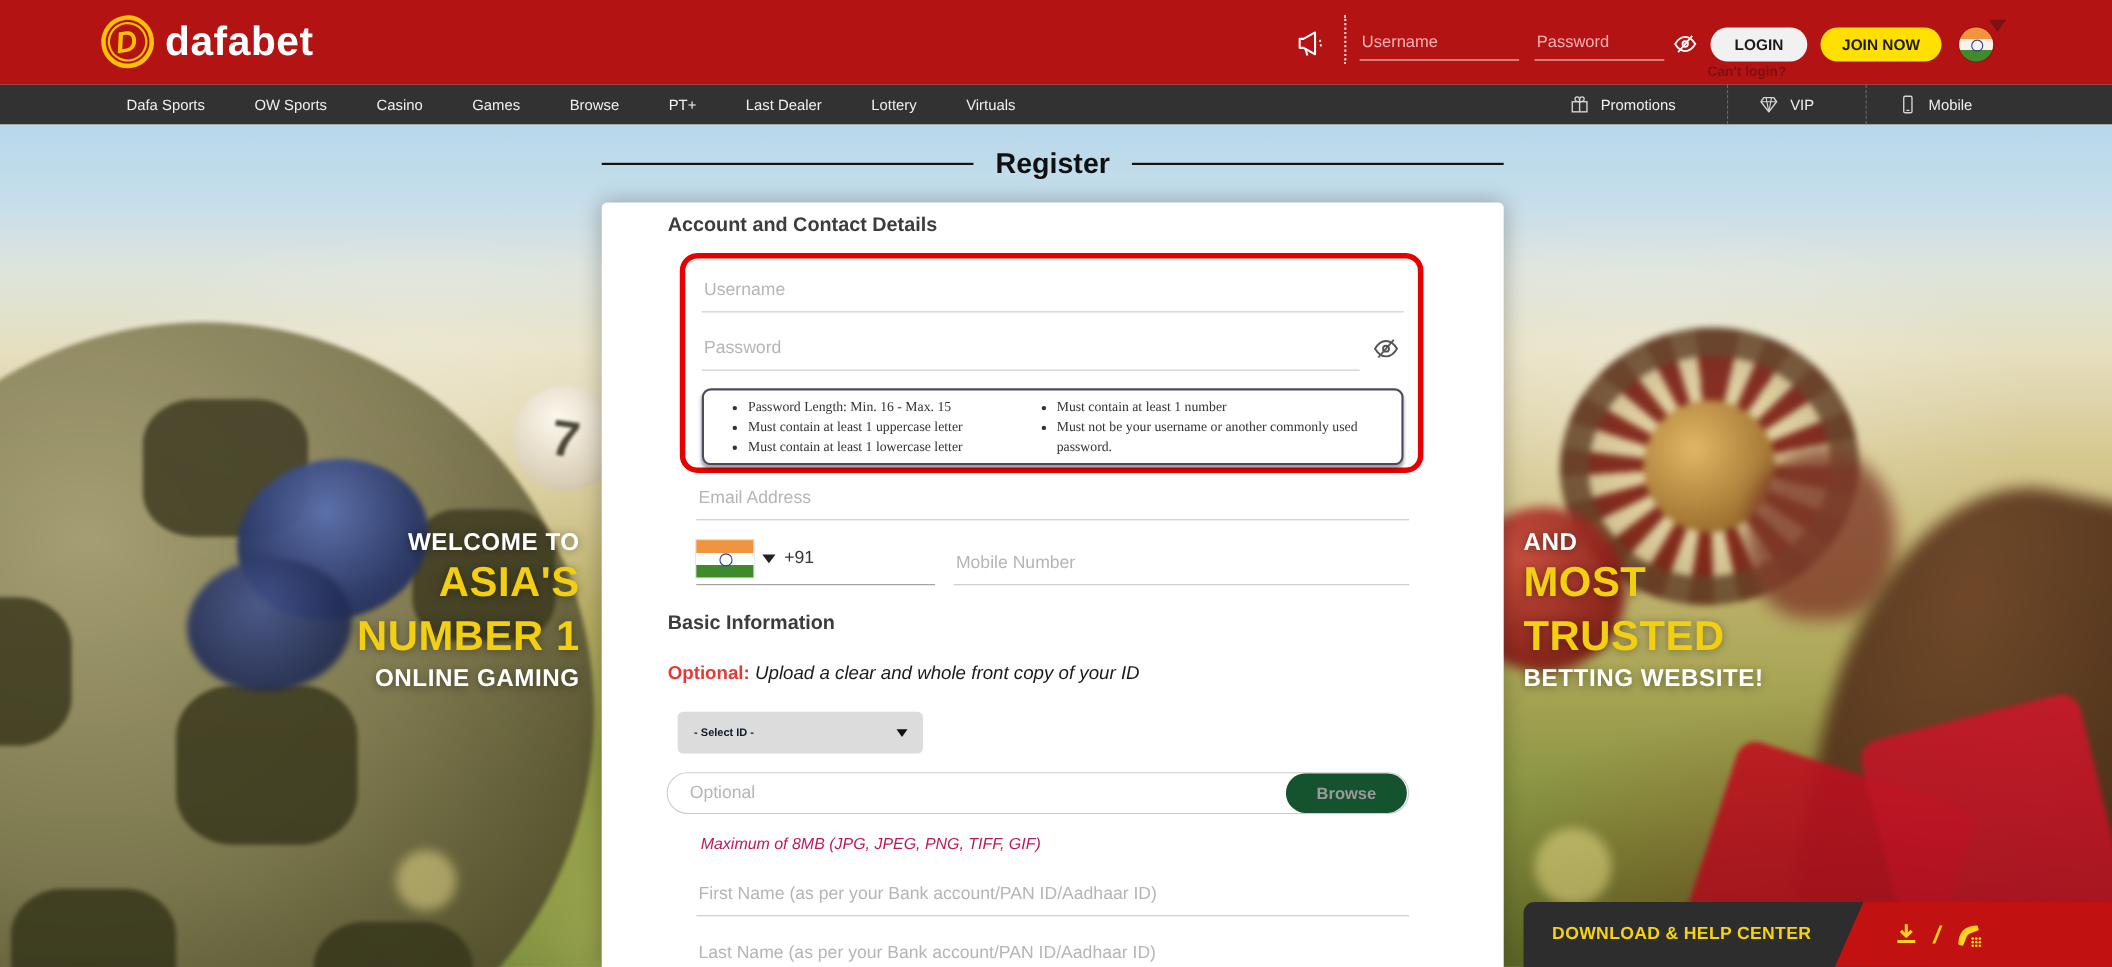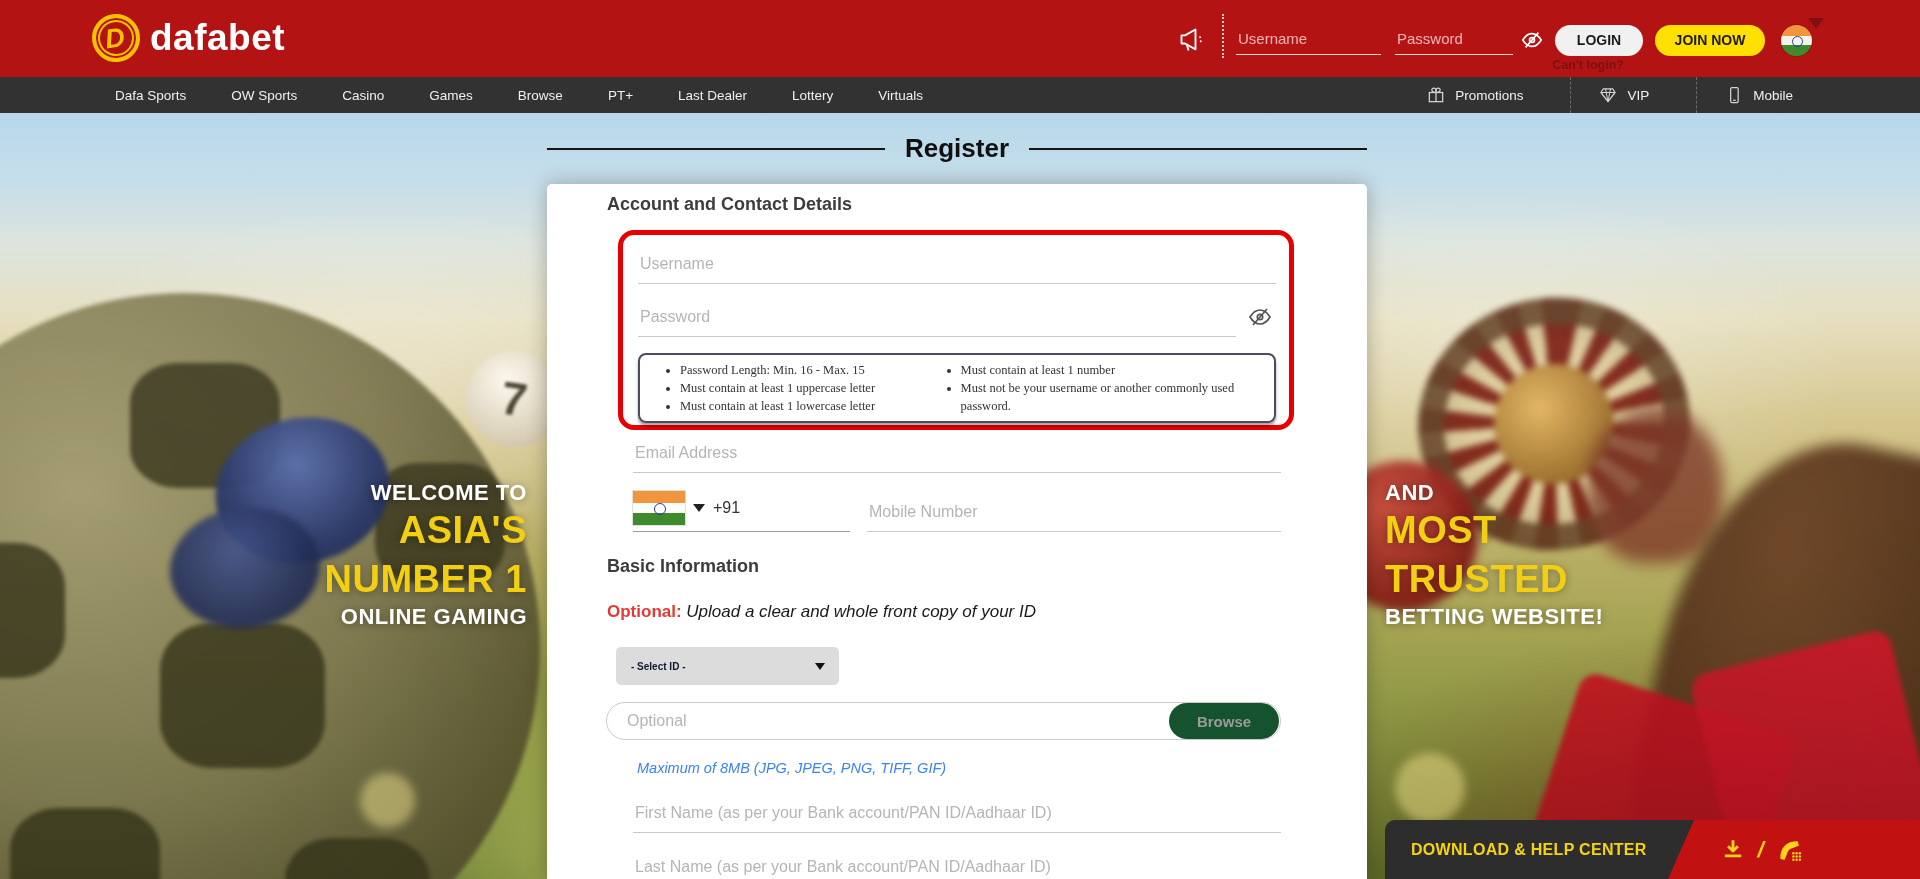--- a/index.html
+++ b/index.html
@@ -115,21 +115,21 @@
   .opt-italic { font-style:italic; color:#1a1a1a; }
   .select { position:absolute; left:69px; top:463px; width:223px; height:38px; background:#dcdcdc; border-radius:5px;
     display:flex; align-items:center; justify-content:space-between; padding:0 14px 0 15px; cursor:pointer; }
   .select span { font-size:10px; font-weight:700; color:#0f172a; }
   .sel-caret { width:0; height:0; border-left:5px solid transparent; border-right:5px solid transparent; border-top:7px solid #111; }
   .upload { position:absolute; left:59px; top:518px; width:675px; height:38px; border:1px solid #ccc; border-radius:19px; background:#fff; display:flex; align-items:center; overflow:hidden; }
   .upload input { flex:1; border:none; outline:none; font-size:16px; color:#333; padding-left:20px; background:transparent; font-family:"Liberation Sans",sans-serif; }
   .upload input::placeholder { color:#b5b5b5; }
   .browse { width:110px; height:36px; margin-right:1px; border:none; border-radius:18px; background:#14532d; color:#9b9b9b;
     font-weight:700; font-size:15px; cursor:pointer; font-family:"Liberation Sans",sans-serif; }
-  .note { position:absolute; left:90px; top:576px; font-style:italic; font-size:14.5px; color:#3b82f6; }
+  .note { position:absolute; left:90px; top:576px; font-style:italic; font-size:14.5px; color:#be185d; }
 
   
   .dl-bar { position:absolute; left:1385px; right:0; bottom:0; height:59px; display:flex; z-index:40; }
   .dl-dark { flex:1; background:#2d2d2d; border-radius:10px 0 0 0; display:flex; align-items:center; padding-left:26px; cursor:pointer; }
   .dl-dark span { color:#f5d312; font-weight:700; font-size:16px; letter-spacing:.3px; white-space:nowrap; }
   .dl-red { width:252px; margin-left:-26px; background:#c11111; clip-path:polygon(26px 0,100% 0,100% 100%,0 100%);
     display:flex; align-items:center; justify-content:flex-start; gap:12px; padding-left:52px; }
   .dl-sep { color:#f5d312; font-size:22px; font-weight:700; transform:skewX(-12deg); }
   .dl-ico { width:26px; height:26px; cursor:pointer; }
 </style>

